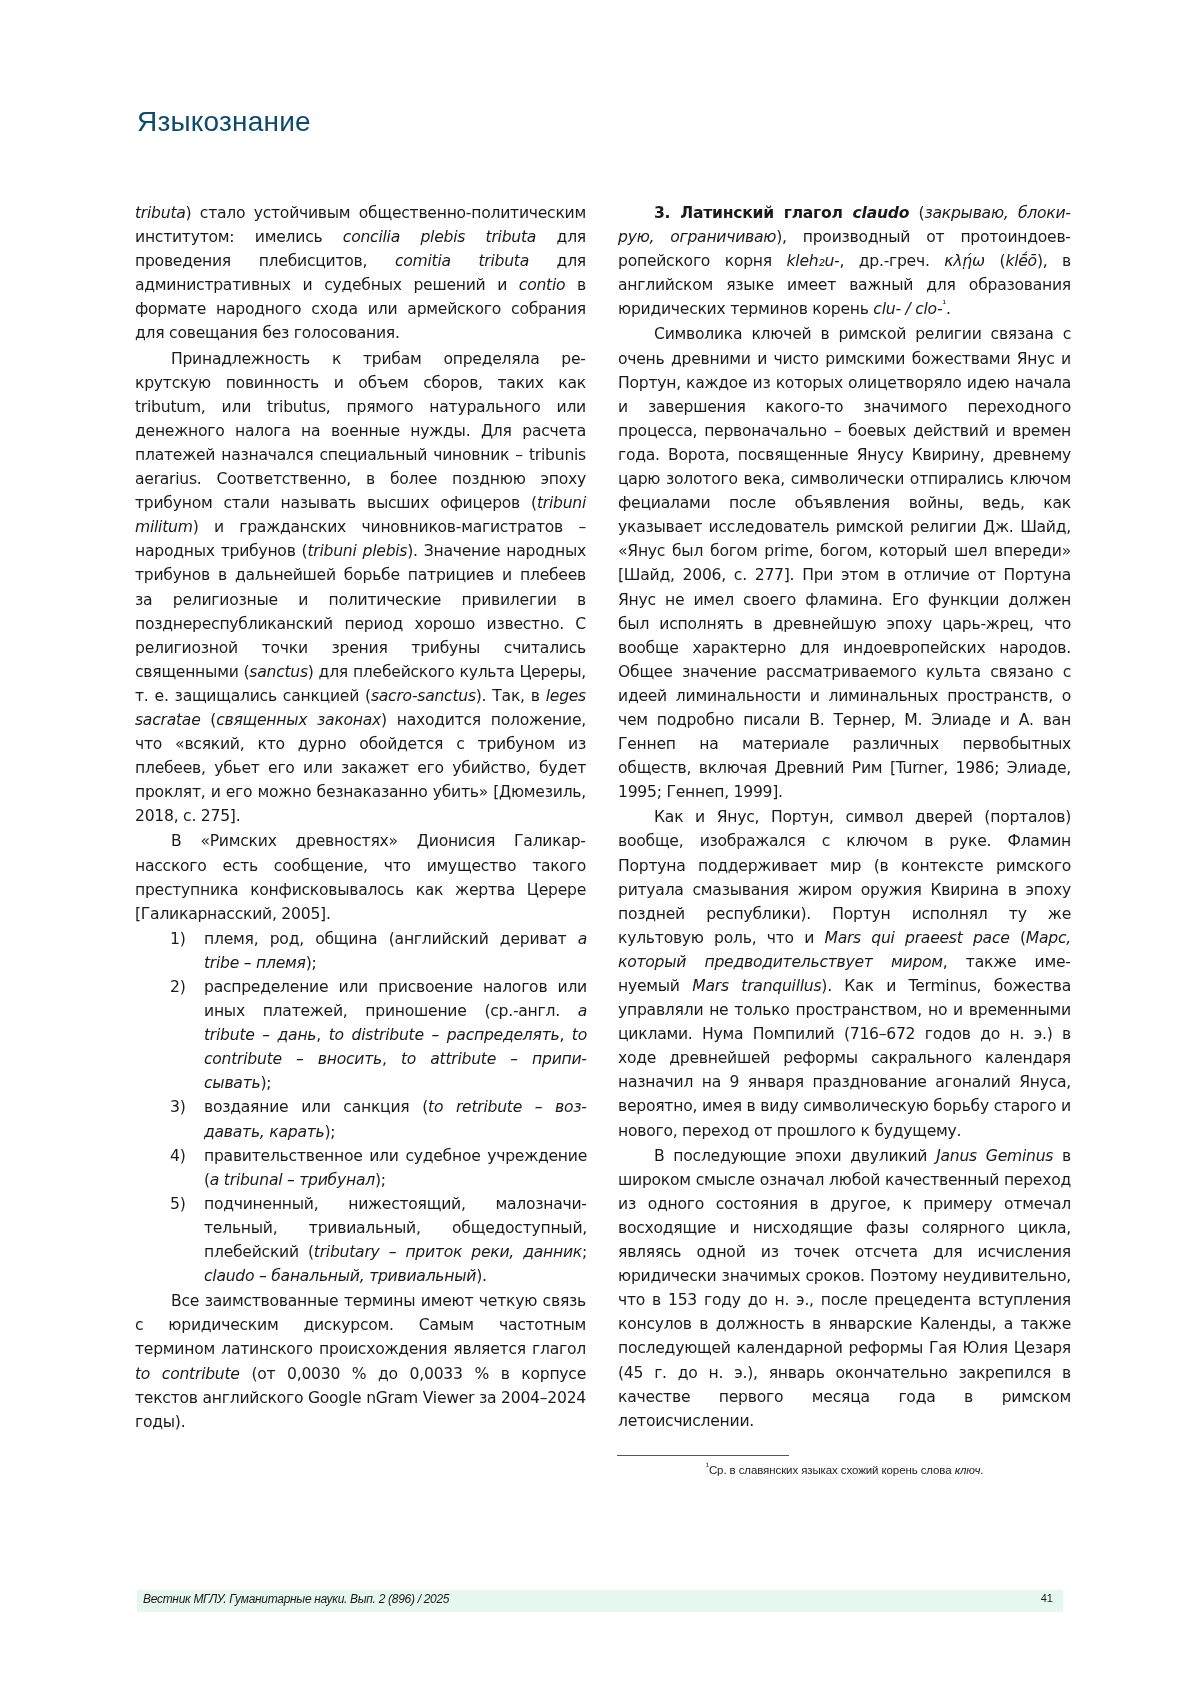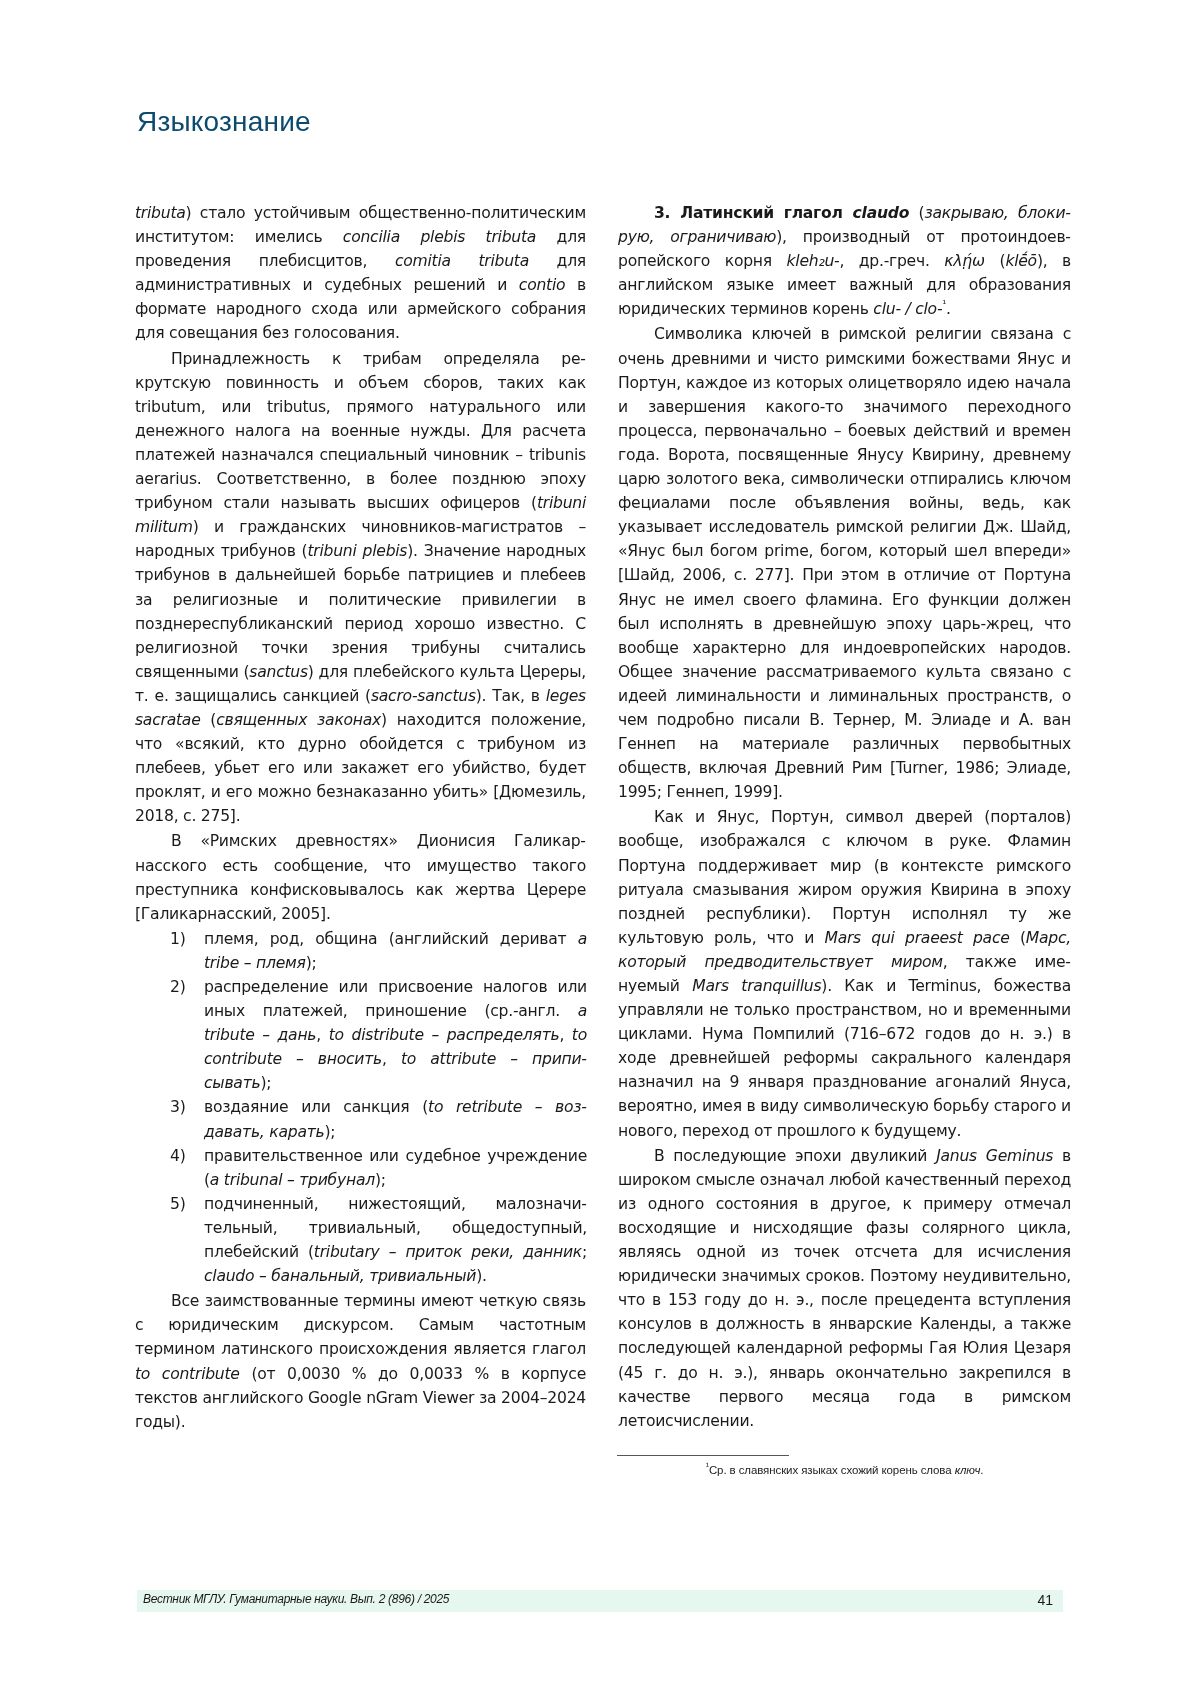--- a/index.html
+++ b/index.html
@@ -19,21 +19,21 @@
   ol.list li { position: relative; padding-left: 70px; }
   ol.list li .num { position: absolute; left: 36px; top: 0; }
   sup { font-size: 10px; line-height: 0; }
   .fn-rule { width: 172px; height: 0; border-top: 1px solid #555; margin: 22px 0 6px 0; }
   .footnote { font-size: 11.5px; line-height: 16px; font-family: "Liberation Sans", sans-serif;
          text-align: center; letter-spacing: -0.1px; color: #222; }
   .footer-band { position: absolute; left: 137px; top: 1590px; width: 926px; height: 22px;
          background: #e6f7ef; }
   .footer-journal { position: absolute; left: 6px; top: 2px; font-size: 12px; font-style: italic;
          font-family: "Liberation Sans", sans-serif; letter-spacing: -0.3px; color: #1a1a1a; }
-  .footer-page { position: absolute; right: 10px; top: 2px; font-size: 14px;
+  .footer-page { position: absolute; right: 10px; top: 2px; font-size: 11px;
          font-family: "Liberation Sans", sans-serif; color: #1a1a1a; }
 </style>
 </head>
 <body>
 
 <div class="section-title">Языкознание</div>
 
 <div class="col col-left">
   <p><span class="i">tributa</span><span>) стало устойчивым общественно-полити­ческим институтом: имелись </span><span class="i">concilia plebis tributa</span><span> для проведения плебисцитов, </span><span class="i">comitia tributa</span><span> для административных и судебных решений и </span><span class="i">contio</span><span> в формате народного схода или армейского собра­ния для совещания без голосования.</span></p>
   <p class="indent"><span>Принадлежность к трибам определяла ре­крутскую повинность и объем сборов, таких как tributum, или tributus, прямого натурального или денежного налога на военные нужды. Для рас­чета платежей назначался специальный чинов­ник – tribunis aerarius. Соответственно, в более позднюю эпоху трибуном стали называть высших офицеров (</span><span class="i">tribuni militum</span><span>) и гражданских чинов­ников-магистратов – народных трибунов (</span><span class="i">tribuni plebis</span><span>). Значение народных трибунов в дальней­шей борьбе патрициев и плебеев за религиозные и политические привилегии в позднереспубли­канский период хорошо известно. С религиоз­ной точки зрения трибуны считались священны­ми (</span><span class="i">sanctus</span><span>) для плебейского культа Цереры, т. е. защищались санкцией (</span><span class="i">sacro-sanctus</span><span>). Так, в </span><span class="i">leges sacratae</span><span> (</span><span class="i">священных законах</span><span>) находится положе­ние, что «всякий, кто дурно обойдется с трибуном из плебеев, убьет его или закажет его убийство, будет проклят, и его можно безнаказанно убить» [Дюмезиль, 2018, с. 275].</span></p>

